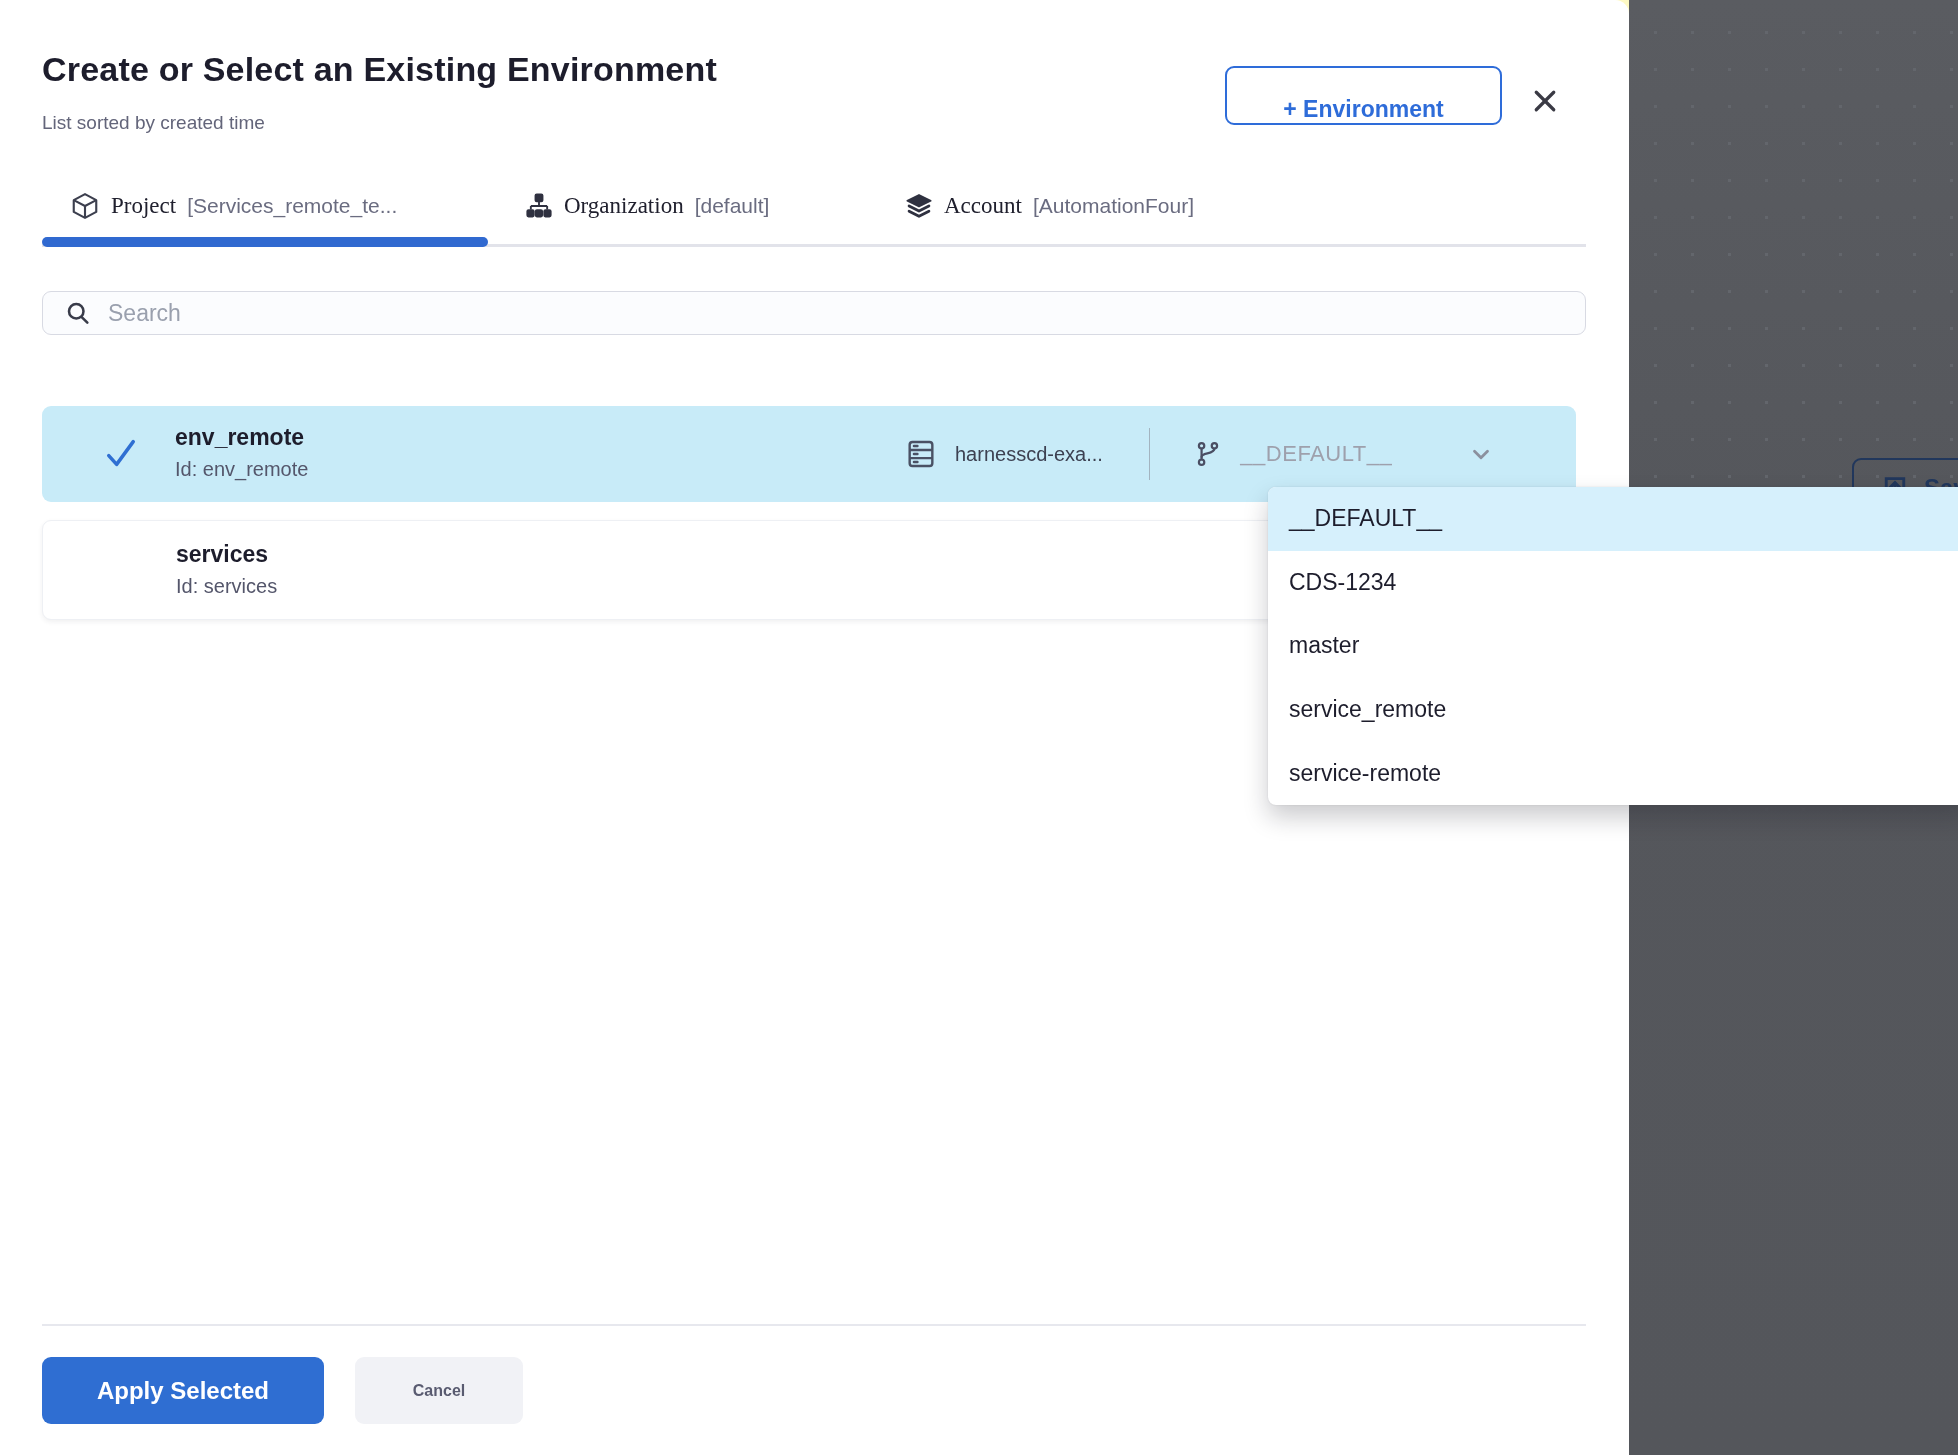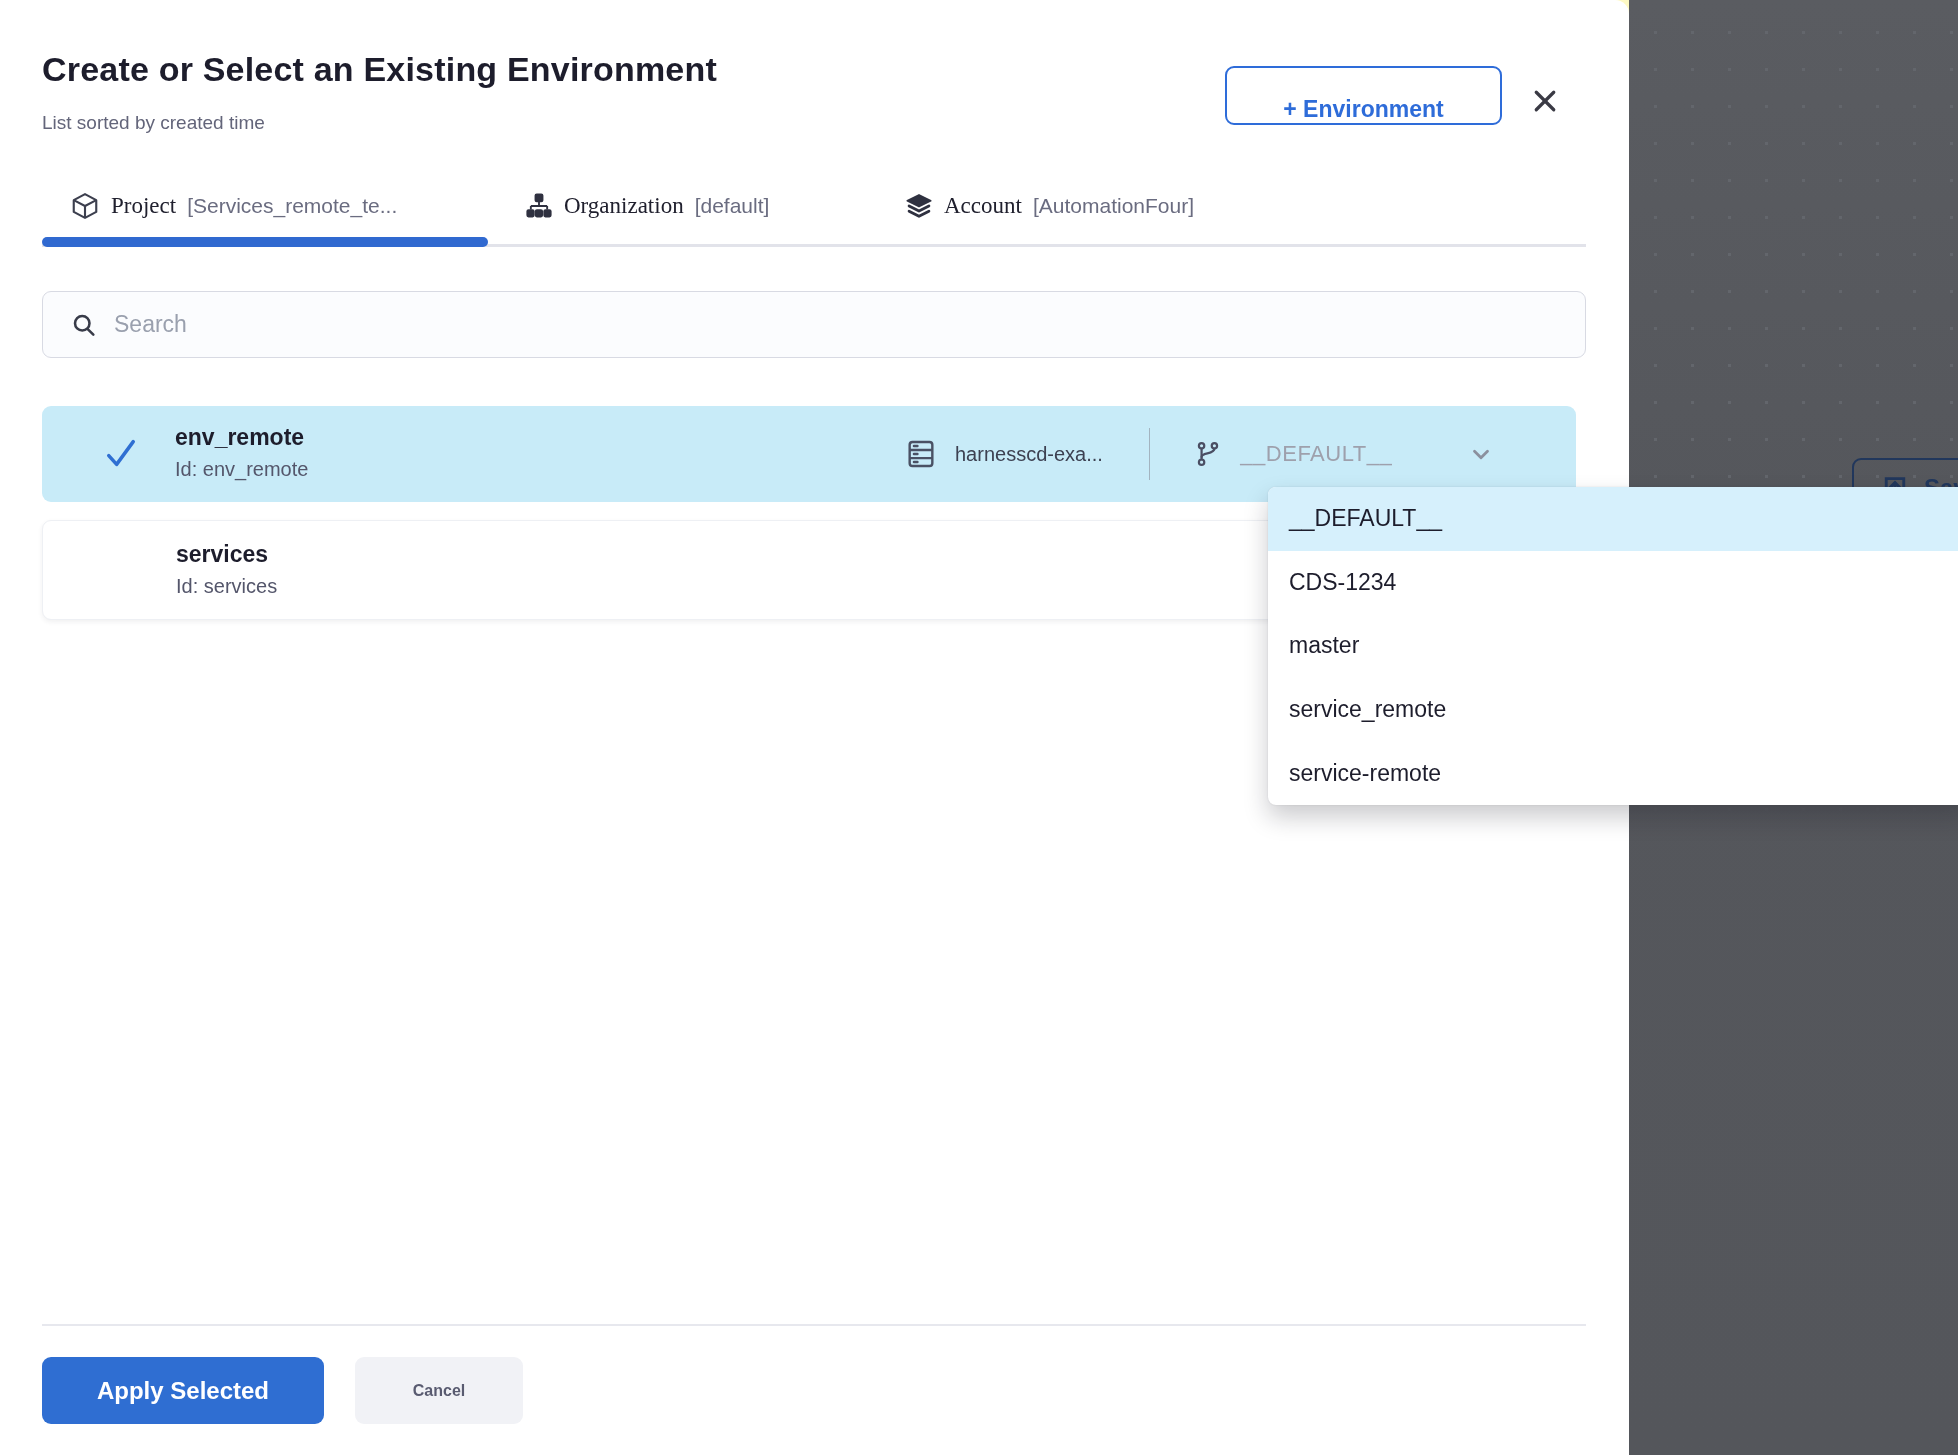--- a/index.html
+++ b/index.html
@@ -69,23 +69,23 @@
   .tabs-baseline {
     position:absolute; left:42px; top:244px; width:1544px; height:2.5px; background:#e2e3ea;
   }
   .tab-underline {
     position:absolute; left:42px; top:237px; width:446px; height:10px;
     background:#3069d0; border-radius:6px;
   }
 
   
   .search-box {
-    position:absolute; left:42px; top:291px; width:1544px; height:67px;
+    position:absolute; left:42px; top:291px; width:1544px; height:44px;
     border:1.5px solid #d8dae3; border-radius:9px; background:#fbfcfe;
-    display:flex; align-items:center; padding-left:27px; gap:16px;
+    display:flex; align-items:center; padding-left:21px; gap:16px;
   }
   .search-box input {
     border:none; outline:none; background:transparent;
     font-size:23px; color:#2a2a38; width:1400px;
     font-family:"Liberation Sans", sans-serif;
   }
   .search-box input::placeholder { color:#9aa0ae; }
 
   
   .env-row {

